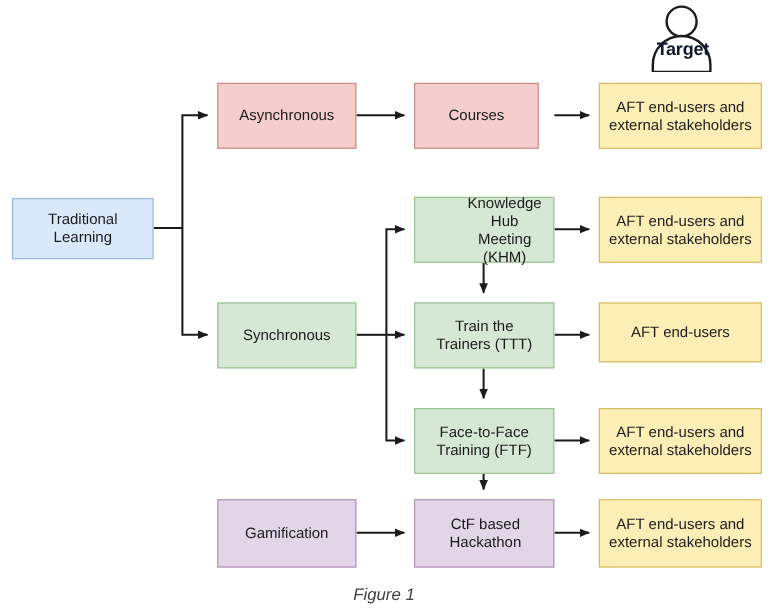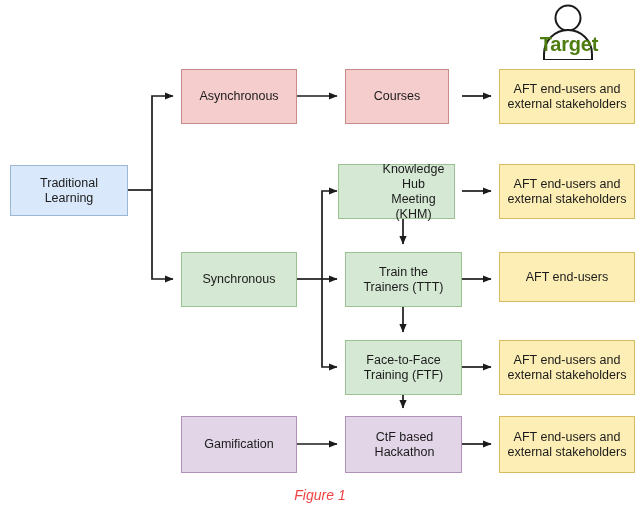--- a/index.html
+++ b/index.html
@@ -59,35 +59,35 @@
     width: 56px;
     height: 60px;
     z-index: 3;
   }
   #target-label {
     position: absolute;
     left: 534px;
     top: 33px;
     width: 70px;
     text-align: center;
-    font-size: 20px;
+    font-size: 15px;
     font-weight: bold;
-    color: #4d7c0f;
+    color: #0f172a;
     letter-spacing: -0.2px;
     z-index: 4;
   }
   #figure-caption {
     position: absolute;
     left: 0;
     top: 487px;
     width: 640px;
     text-align: center;
     font-size: 14px;
     font-style: italic;
-    color: #ef4444;
+    color: #404040;
     z-index: 2;
   }
 </style>
 </head>
 <body>
 
 <div id="figure-root">
 
   <svg id="edge-layer" viewBox="0 0 640 511" width="640" height="511" xmlns="http://www.w3.org/2000/svg">
     <defs>
@@ -139,21 +139,21 @@
   <div class="node node-pink" style="left:181px; top:69px; width:116px; height:55px;">
     <span>Asynchronous</span>
   </div>
   <div class="node node-purple" style="left:181px; top:416px; width:116px; height:57px;">
     <span>Gamification</span>
   </div>
 
   <div class="node node-pink" style="left:345px; top:69px; width:104px; height:55px;">
     <span>Courses</span>
   </div>
-  <div class="node node-green" style="left:338px; top:164px; width:117px; height:55px;padding-left:40px;">
+  <div class="node node-green" style="left:345px; top:164px; width:117px; height:55px;padding-left:40px;">
     <span>Knowledge Hub
 Meeting (KHM)</span>
   </div>
   <div class="node node-green" style="left:345px; top:252px; width:117px; height:55px;">
     <span>Train the
 Trainers (TTT)</span>
   </div>
   <div class="node node-green" style="left:345px; top:340px; width:117px; height:55px;">
     <span>Face-to-Face
 Training (FTF)</span>

